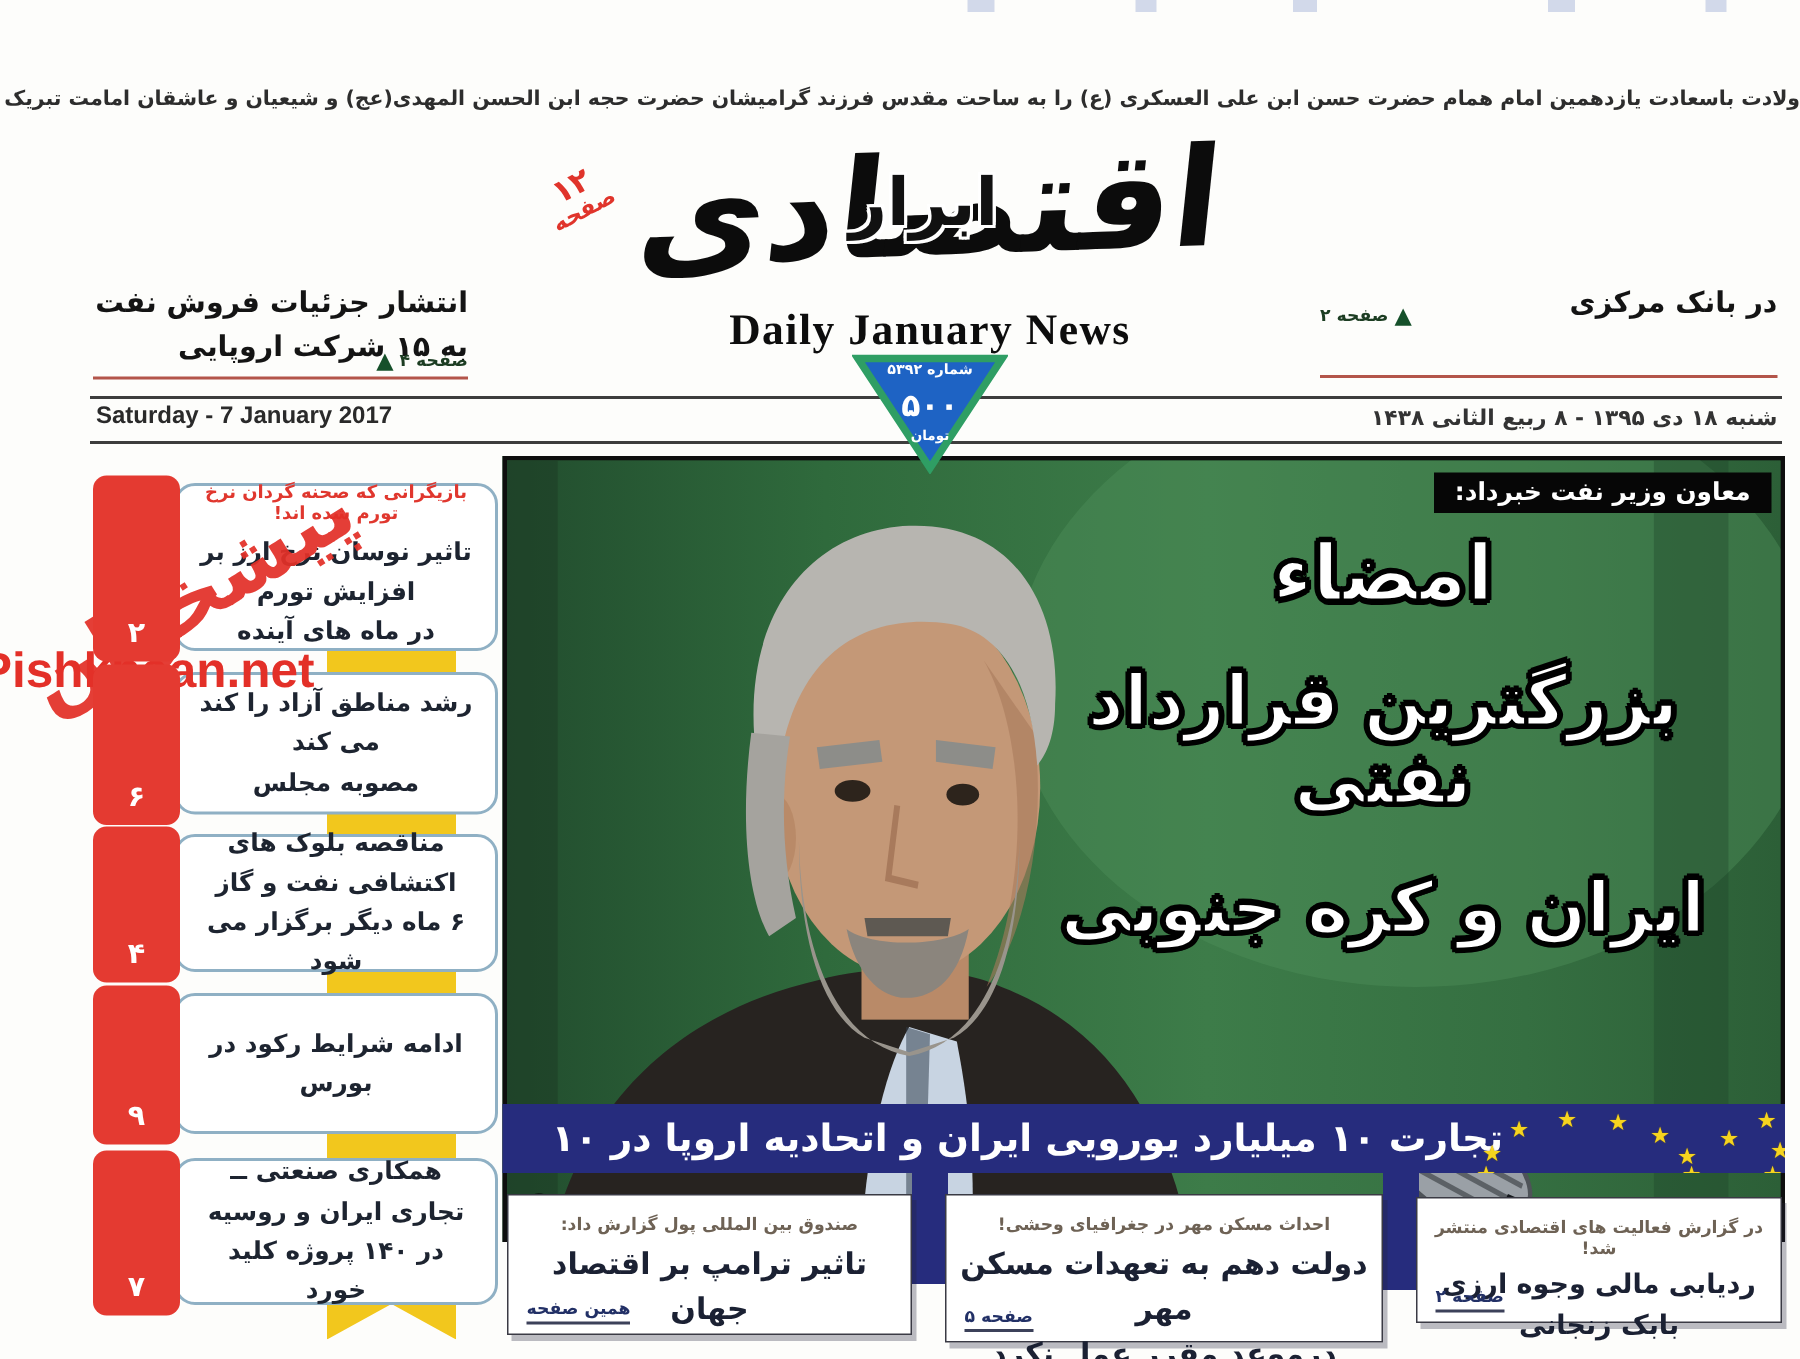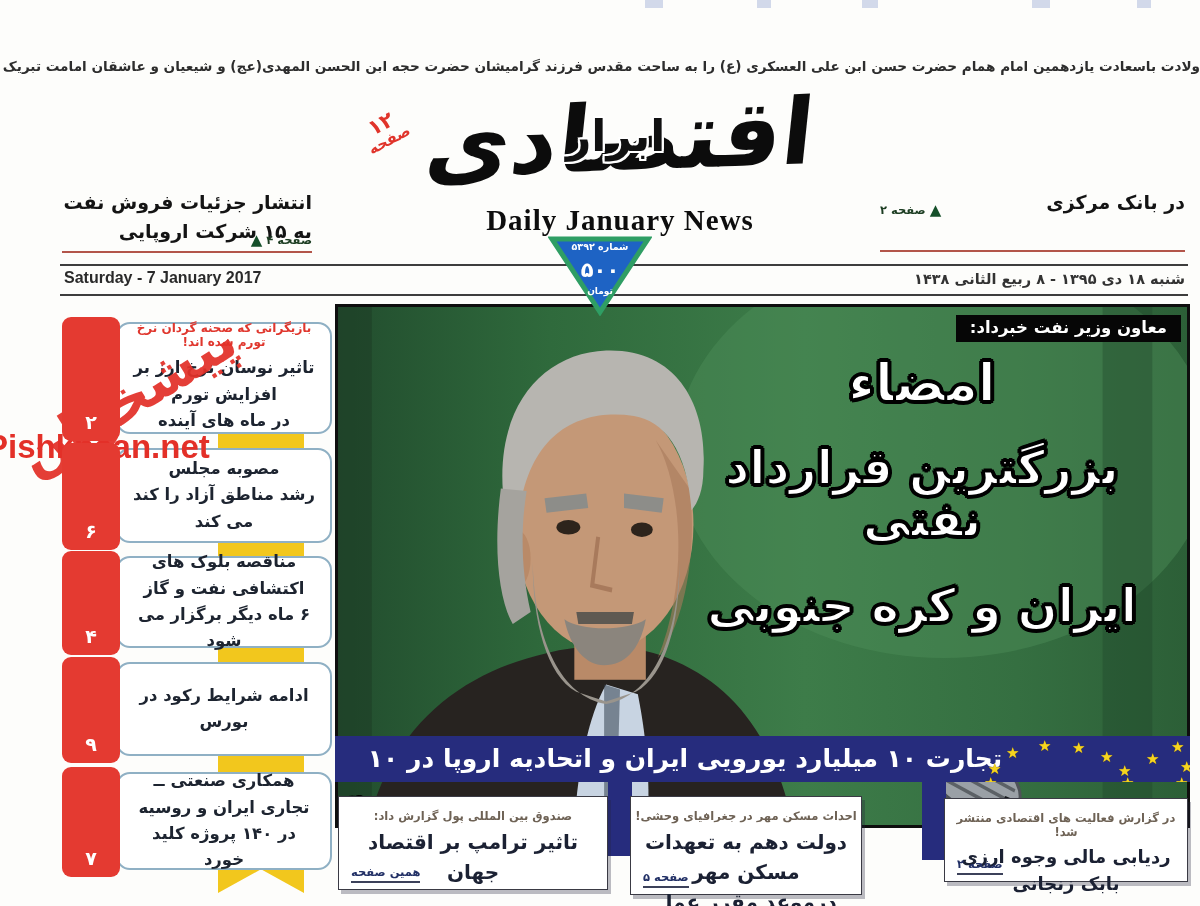--- a/index.html
+++ b/index.html
@@ -23,21 +23,21 @@
   #masthead-title{left:420px;top:88px;width:400px;text-align:center;font-size:92px;font-weight:bold;
                   color:#0c0c0c;line-height:1.1;transform:skewX(-8deg) rotate(-2deg);}
   #masthead-prefix{left:566px;top:110px;font-size:44px;font-weight:bold;color:#111;
                    text-shadow:2px 0 0 #fff,-2px 0 0 #fff,0 2px 0 #fff,0 -2px 0 #fff,
                                2px 2px 0 #fff,-2px -2px 0 #fff,2px -2px 0 #fff,-2px 2px 0 #fff;}
   #masthead-sub{left:430px;top:204px;width:380px;text-align:center;
                 font-family:"Liberation Serif",serif;font-weight:bold;font-size:29px;color:#0d0d0d;
                 letter-spacing:1px;}
 
   
-  #issue-badge{left:548px;top:236px;width:104px;height:80px;z-index:9;}
+  #issue-badge{left:568px;top:236px;width:104px;height:80px;z-index:9;}
   #issue-badge svg{position:absolute;left:0;top:0;}
   #issue-badge .t{position:absolute;left:0;width:100%;text-align:center;color:#fff;font-weight:bold;}
   #issue-no{top:5px;font-size:9.5px;}
   #issue-price{top:22px;font-size:21px;}
   #issue-unit{top:50px;font-size:9px;}
 
   
   .hrule{position:absolute;height:2px;background:#3d3d3d;}
   .redrule{position:absolute;height:2px;background:#b3554a;}
   .header-col{position:absolute;top:188px;}
@@ -218,22 +218,22 @@
   <div class="card" style="top:322px;height:112px;">
     <div class="kick rtl">بازیگرانی که صحنه گردان نرخ تورم شده اند!</div>
     <div class="t rtl">تاثیر نوسان نرخ ارز بر افزایش تورم</div>
     <div class="t rtl">در ماه های آینده</div>
   </div>
 
   <div class="ribbon" style="top:443px;height:107px;">
     <div class="num">۶</div>
   </div>
   <div class="card" style="top:448px;height:95px;">
+    <div class="t rtl">رشد مناطق آزاد را کند می کند</div>
     <div class="t rtl">مصوبه مجلس</div>
-    <div class="t rtl">رشد مناطق آزاد را کند می کند</div>
   </div>
 
   <div class="ribbon" style="top:551px;height:104px;">
     <div class="num">۴</div>
   </div>
   <div class="card" style="top:556px;height:92px;">
     <div class="t rtl">مناقصه بلوک های اکتشافی نفت و گاز</div>
     <div class="t rtl">۶ ماه دیگر برگزار می شود</div>
   </div>
 
@@ -277,21 +277,21 @@
 
   <div class="gapbar" style="left:608px;top:780px;width:24px;height:76px;"></div>
   <div class="gapbar" style="left:922px;top:780px;width:24px;height:80px;"></div>
 
   <div class="box" style="left:338px;top:796px;width:270px;height:94px;">
     <div class="kick rtl">صندوق بین المللی پول گزارش داد:</div>
     <div class="t rtl">تاثیر ترامپ بر اقتصاد جهان</div>
     <div class="foot rtl">همین صفحه</div>
   </div>
 
-  <div class="box" style="left:630px;top:796px;width:232px;height:99px;">
+  <div class="box" style="left:630px;top:796px;width:292px;height:99px;">
     <div class="kick rtl">احداث مسکن مهر در جغرافیای وحشی!</div>
     <div class="t rtl">دولت دهم به تعهدات مسکن مهر</div>
     <div class="t rtl" style="margin-top:0;">درموعد مقرر عمل نکرد</div>
     <div class="foot rtl">صفحه ۵</div>
   </div>
 
   <div class="box" style="left:944px;top:798px;width:244px;height:84px;">
     <div class="kick rtl">در گزارش فعالیت های اقتصادی منتشر شد!</div>
     <div class="t rtl" style="font-size:18px;">ردیابی مالی وجوه ارزی بابک زنجانی</div>
     <div class="foot rtl">صفحه ۲</div>

